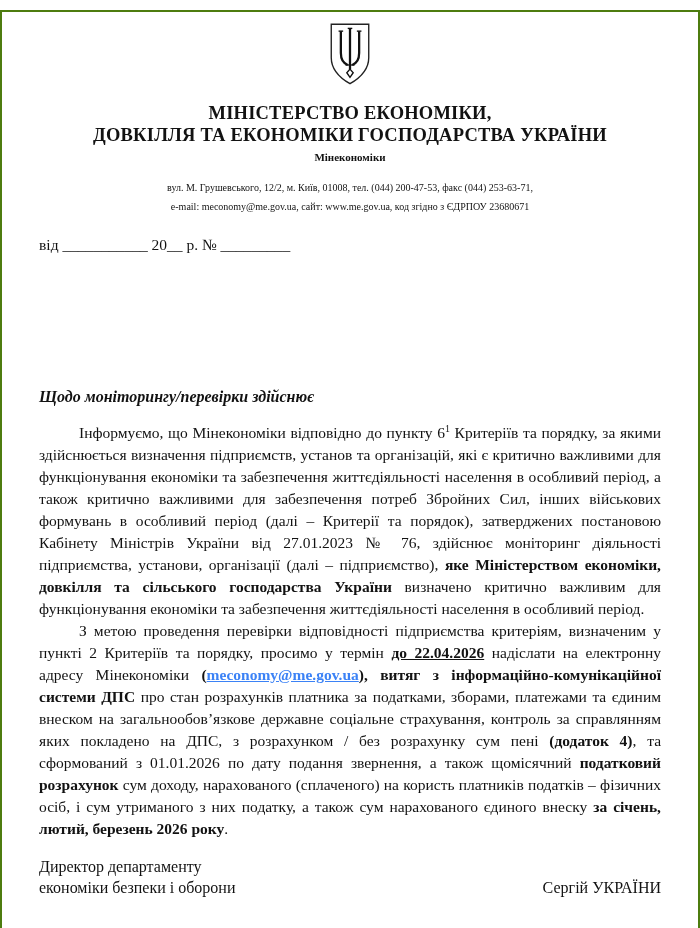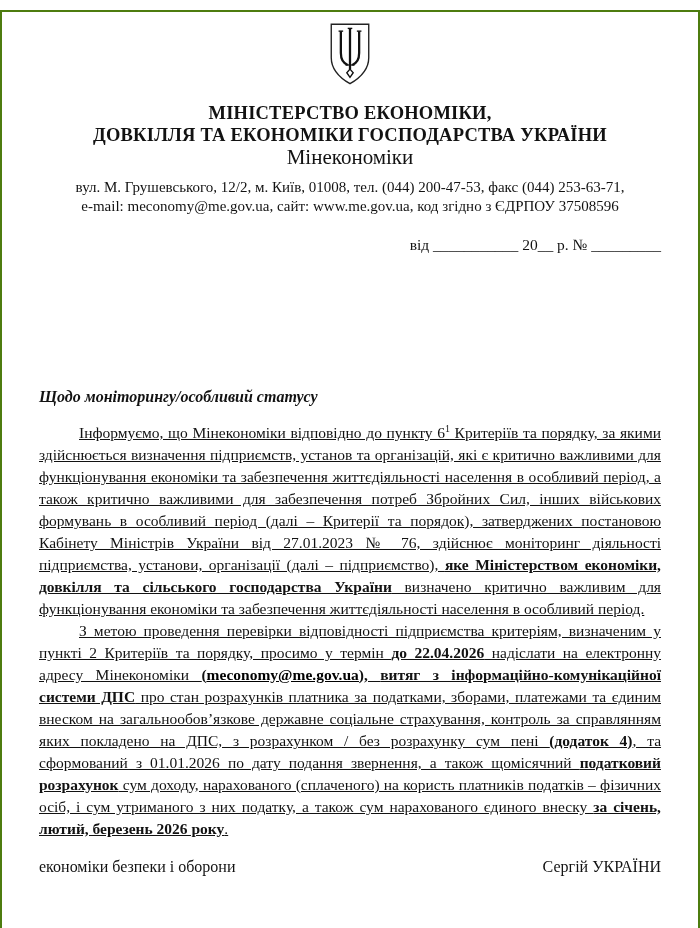--- a/index.html
+++ b/index.html
@@ -18,58 +18,57 @@
   .letterhead { text-align: center; }
   .emblem { margin-top: 2px; }
   .ministry-name {
     font-weight: bold;
     font-size: 18.5px;
     line-height: 22px;
     margin-top: 12px;
     letter-spacing: 0.2px;
   }
   .short-name {
-    font-weight: normal;
-    font-size: 21px;
+    font-weight: bold;
+    font-size: 11px;
     line-height: 20px;
     margin-top: 1px;
   }
   .contact {
-    font-size: 15px;
+    font-size: 10px;
     line-height: 19px;
     margin-top: 11px;
   }
   .ref-line {
     display: flex;
-    justify-content: flex-end;
+    justify-content: flex-start;
     font-size: 15.5px;
     line-height: 20px;
     margin-top: 19px;
     white-space: nowrap;
   }
   .subject {
     margin-top: 131px;
     font-weight: bold;
     font-style: italic;
     font-size: 16px;
     line-height: 21px;
   }
   .body-p {
     margin: 0;
     text-align: justify;
     font-size: 15.5px;
     line-height: 22px;
     text-indent: 40px;
-    text-decoration: underline;
   }
   .body-p.first { margin-top: 15px; }
   .body-p sup { font-size: 10px; line-height: 0; }
   .u { text-decoration: underline; }
   .b { font-weight: bold; }
-  .email-link { color: #000000; font-weight: bold; text-decoration: underline; cursor: pointer; }
+  .email-link { color: #3b82f6; font-weight: bold; text-decoration: underline; cursor: pointer; }
   .signature {
     display: flex;
     justify-content: space-between;
     align-items: flex-end;
     margin-top: 16px;
     font-size: 16px;
     line-height: 21px;
   }
 </style>
 </head>
@@ -95,35 +94,36 @@
         </g>
       </svg>
     </div>
     <div class="ministry-name">
       <div>МІНІСТЕРСТВО ЕКОНОМІКИ,</div>
       <div>ДОВКІЛЛЯ ТА ЕКОНОМІКИ ГОСПОДАРСТВА УКРАЇНИ</div>
     </div>
     <div class="short-name">Мінекономіки</div>
     <div class="contact">
       <div>вул. М. Грушевського, 12/2, м. Київ, 01008, тел. (044) 200-47-53, факс (044) 253-63-71,</div>
-      <div>e-mail: meconomy@me.gov.ua, сайт: www.me.gov.ua, код згідно з ЄДРПОУ 37508596</div>
+      <div>e-mail: meconomy@me.gov.ua, сайт: www.me.gov.ua, код згідно з ЄДРПОУ 23680671</div>
     </div>
   </header>
 
   <div class="ref-line">
     <span>від ___________ 20__ р. № _________</span>
   </div>
 
   <div class="subject">
-    <div>Щодо моніторингу/особливий статусу</div>
+    <div>Щодо моніторингу/перевірки здійснює</div>
   </div>
 
   <p class="body-p first"><span>Інформуємо, що Мінекономіки відповідно до пункту 6</span><sup>1</sup><span> Критеріїв та порядку, за якими здійснюється визначення підприємств, установ та організацій, які є критично важливими для функціонування економіки та забезпечення життєдіяльності населення в особливий період, а також критично важливими для забезпечення потреб Збройних Сил, інших військових формувань в особливий період (далі – Критерії та порядок), затверджених постановою Кабінету Міністрів України від 27.01.2023 № 76, здійснює моніторинг діяльності підприємства, установи, організації (далі – підприємство), </span><span class="b">яке Міністерством економіки, довкілля та сільського господарства України</span><span> визначено критично важливим для функціонування економіки та забезпечення життєдіяльності населення в особливий період.</span></p>
   <p class="body-p"><span>З метою проведення перевірки відповідності підприємства критеріям, визначеним у пункті 2 Критеріїв та порядку, просимо у термін </span><span class="b u">до 22.04.2026</span><span> надіслати на електронну адресу Мінекономіки </span><span class="b">(</span><span class="b u email-link">meconomy@me.gov.ua</span><span class="b">), </span><span class="b">витяг з інформаційно-комунікаційної системи ДПС</span><span> про стан розрахунків платника за податками, зборами, платежами та єдиним внеском на загальнообов’язкове державне соціальне страхування, контроль за справлянням яких покладено на ДПС, з розрахунком / без розрахунку сум пені </span><span class="b">(додаток 4)</span><span>, та сформований з 01.01.2026 по дату подання звернення, а також щомісячний </span><span class="b">податковий розрахунок</span><span> сум доходу, нарахованого (сплаченого) на користь платників податків – фізичних осіб, і сум утриманого з них податку, а також сум нарахованого єдиного внеску </span><span class="b">за січень, лютий, березень 2026 року</span><span>.</span></p>
 
   <div class="signature">
     <div class="sig-title">
+      <div>Директор департаменту</div>
       <div>економіки безпеки і оборони</div>
     </div>
     <div class="sig-name">Сергій УКРАЇНИ</div>
   </div>
 
 </div>
 
 </body></html>

